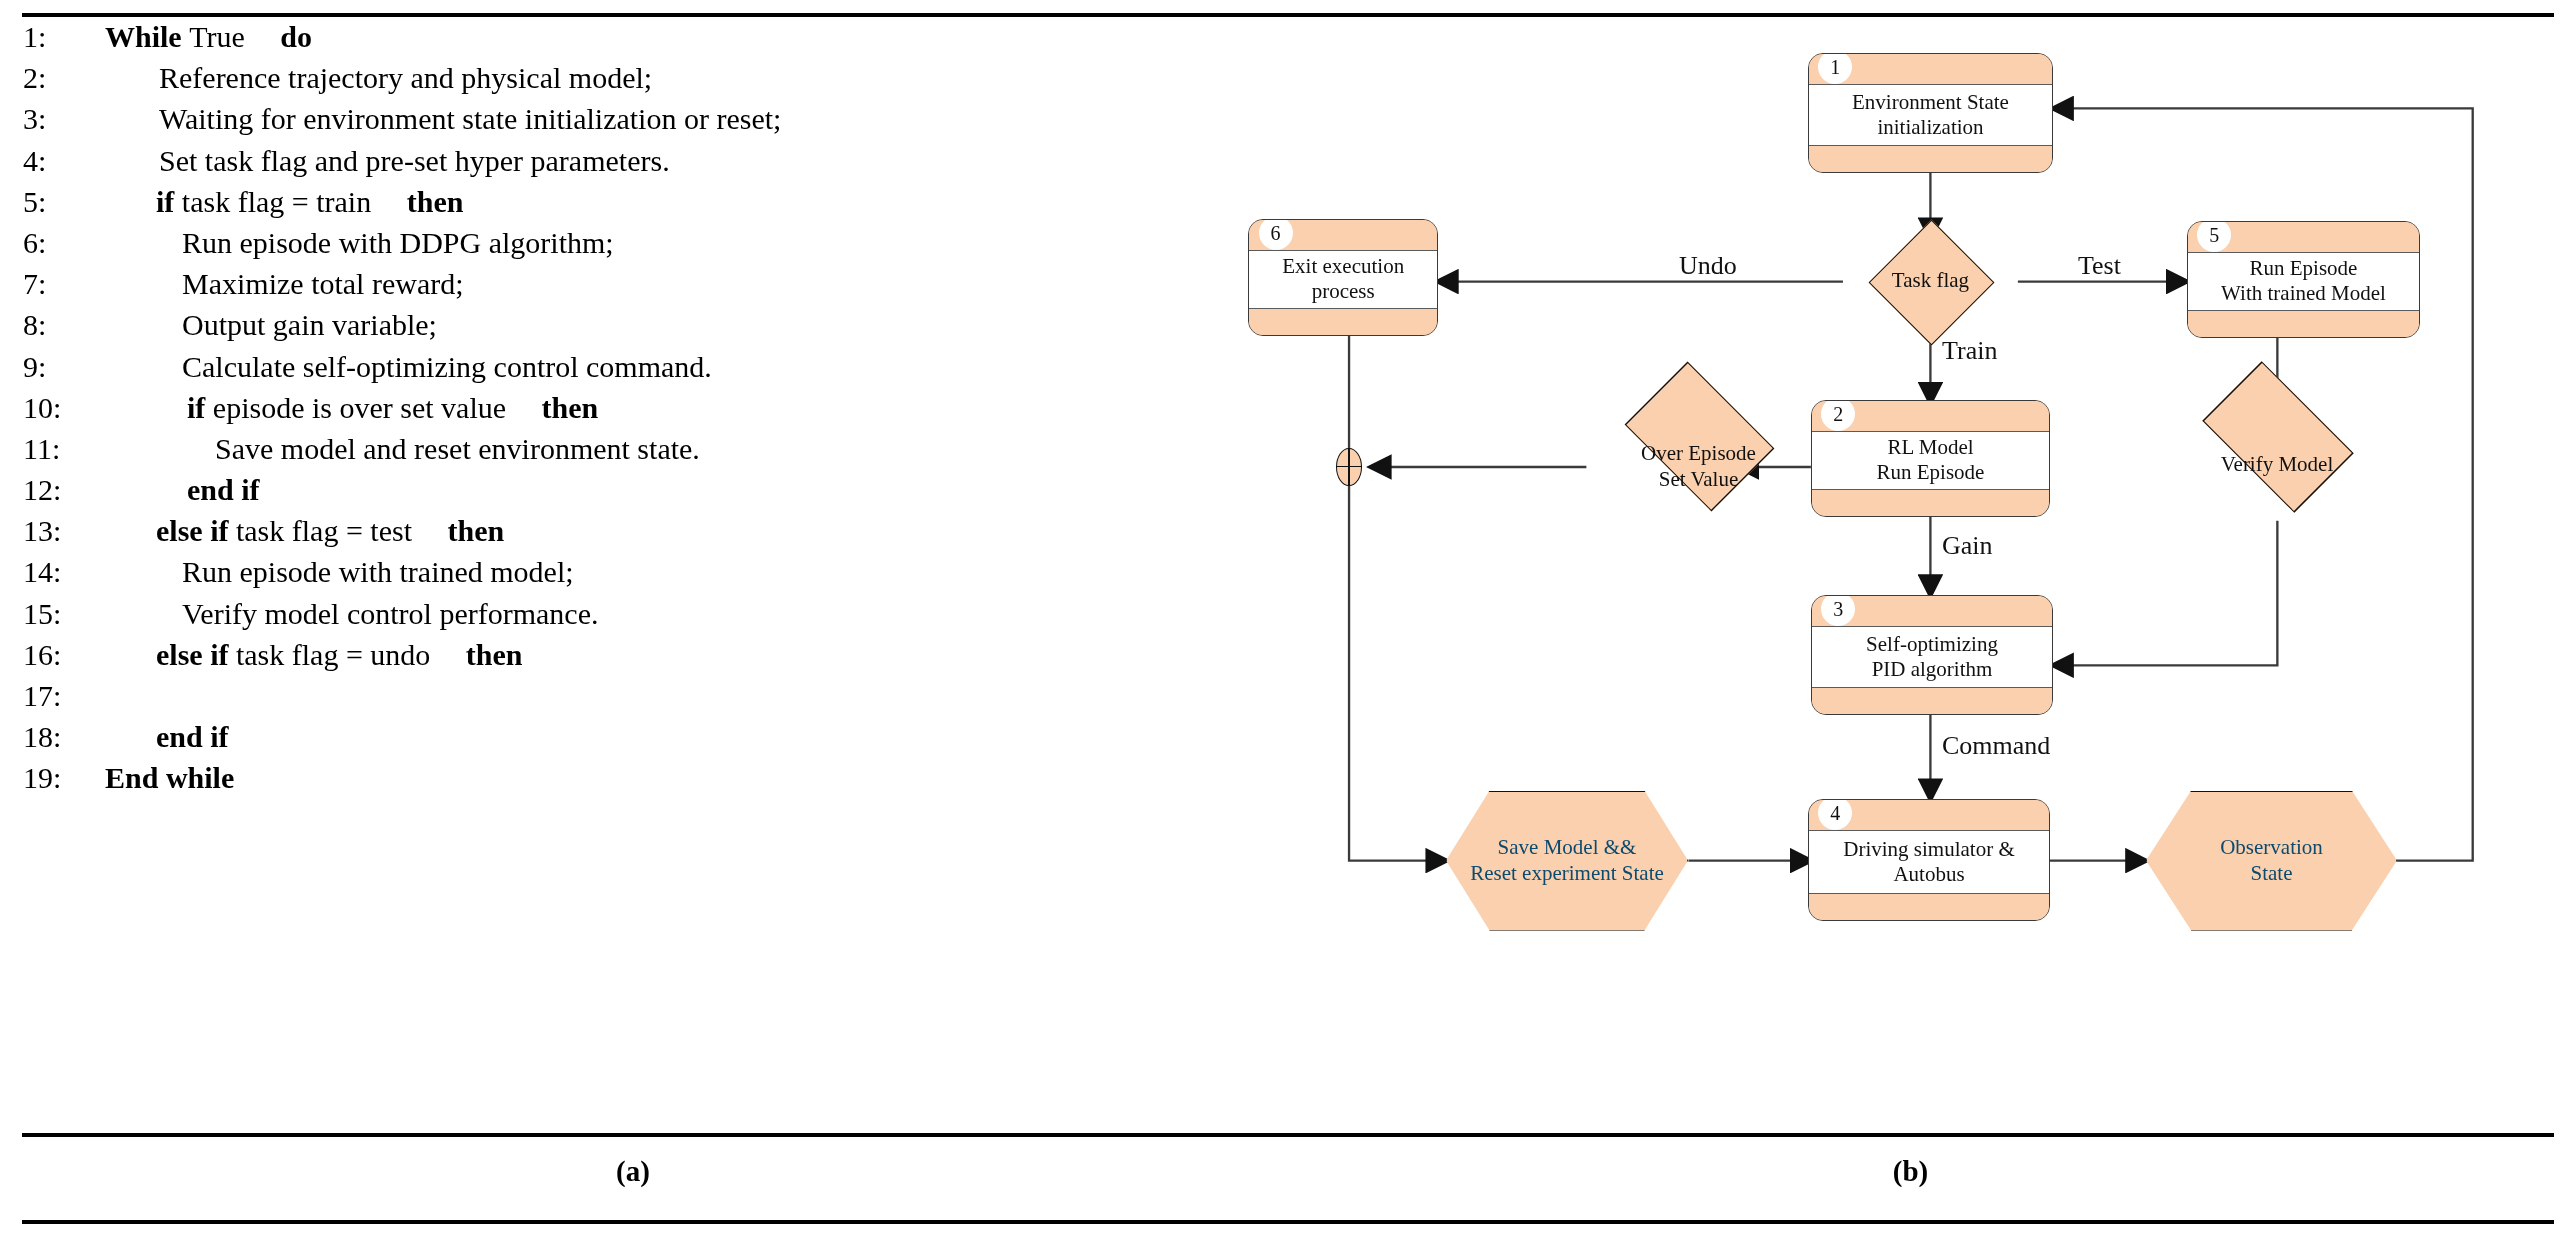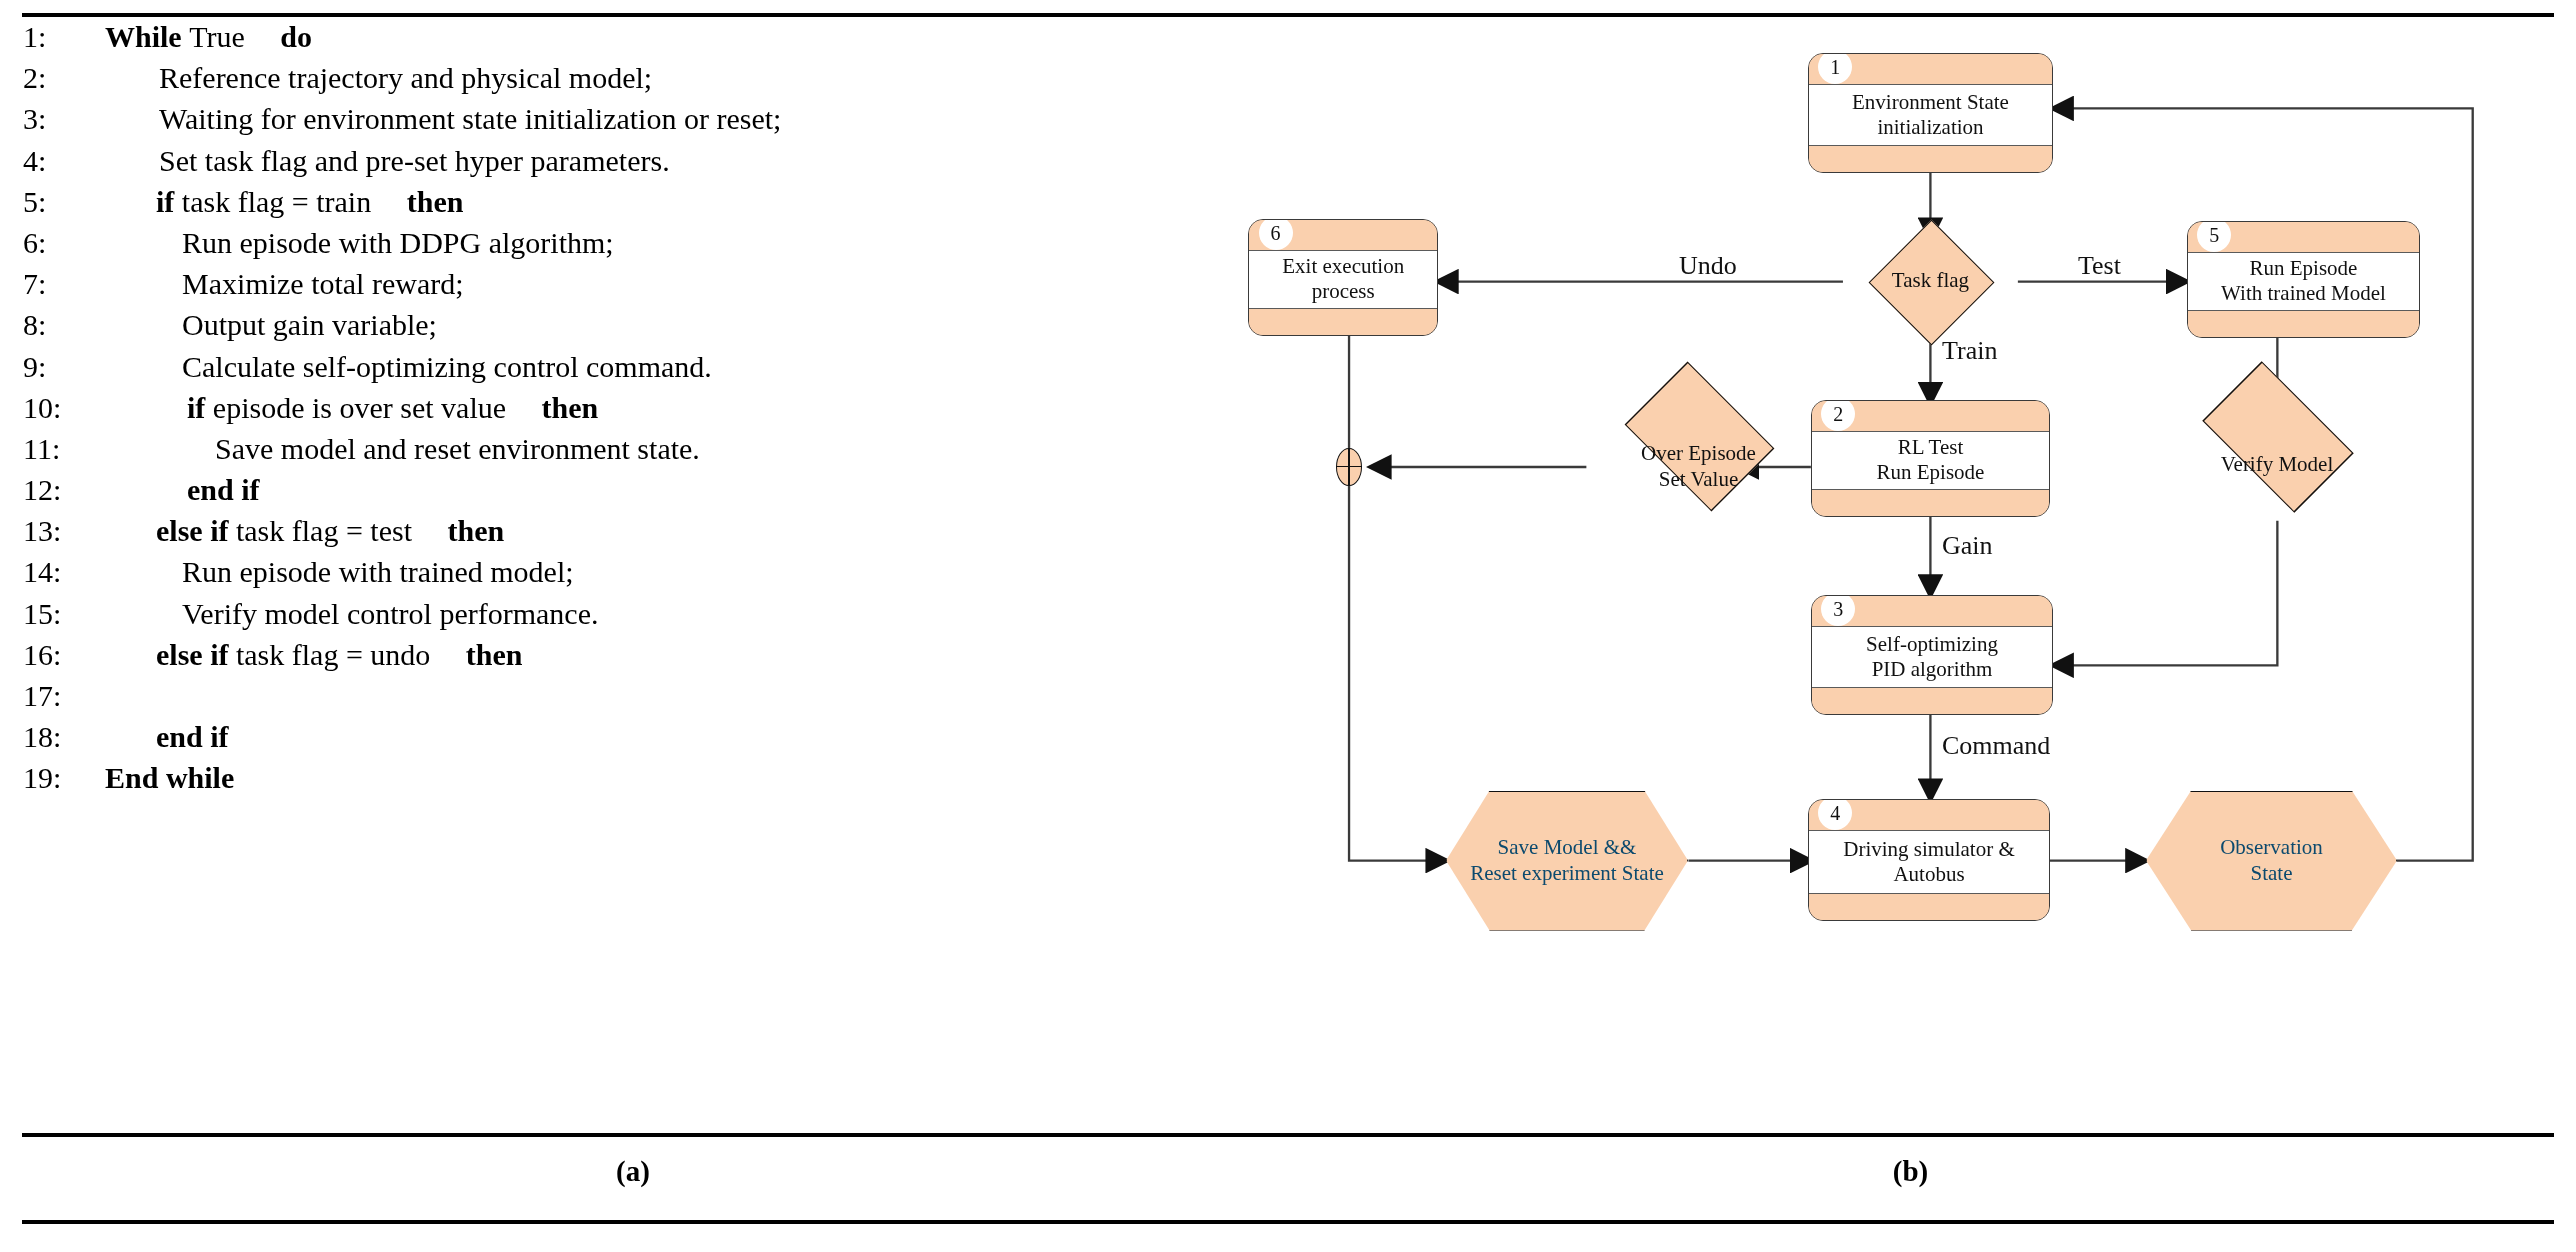--- a/index.html
+++ b/index.html
@@ -173,21 +173,21 @@
         <div>With trained Model</div>
       </div>
       <div class="ftr"></div>
     </div>
 
     <div class="node box" style="left:557px;top:382px;width:239px;height:117px;">
       <div class="hdr">
         <div class="badge">2</div>
       </div>
       <div class="body">
-        <div>RL Test</div>
+        <div>RL Model</div>
         <div>Run Episode</div>
       </div>
       <div class="ftr"></div>
     </div>
 
     <div class="node box" style="left:557px;top:577px;width:242px;height:120px;">
       <div class="hdr">
         <div class="badge">3</div>
       </div>
       <div class="body">

